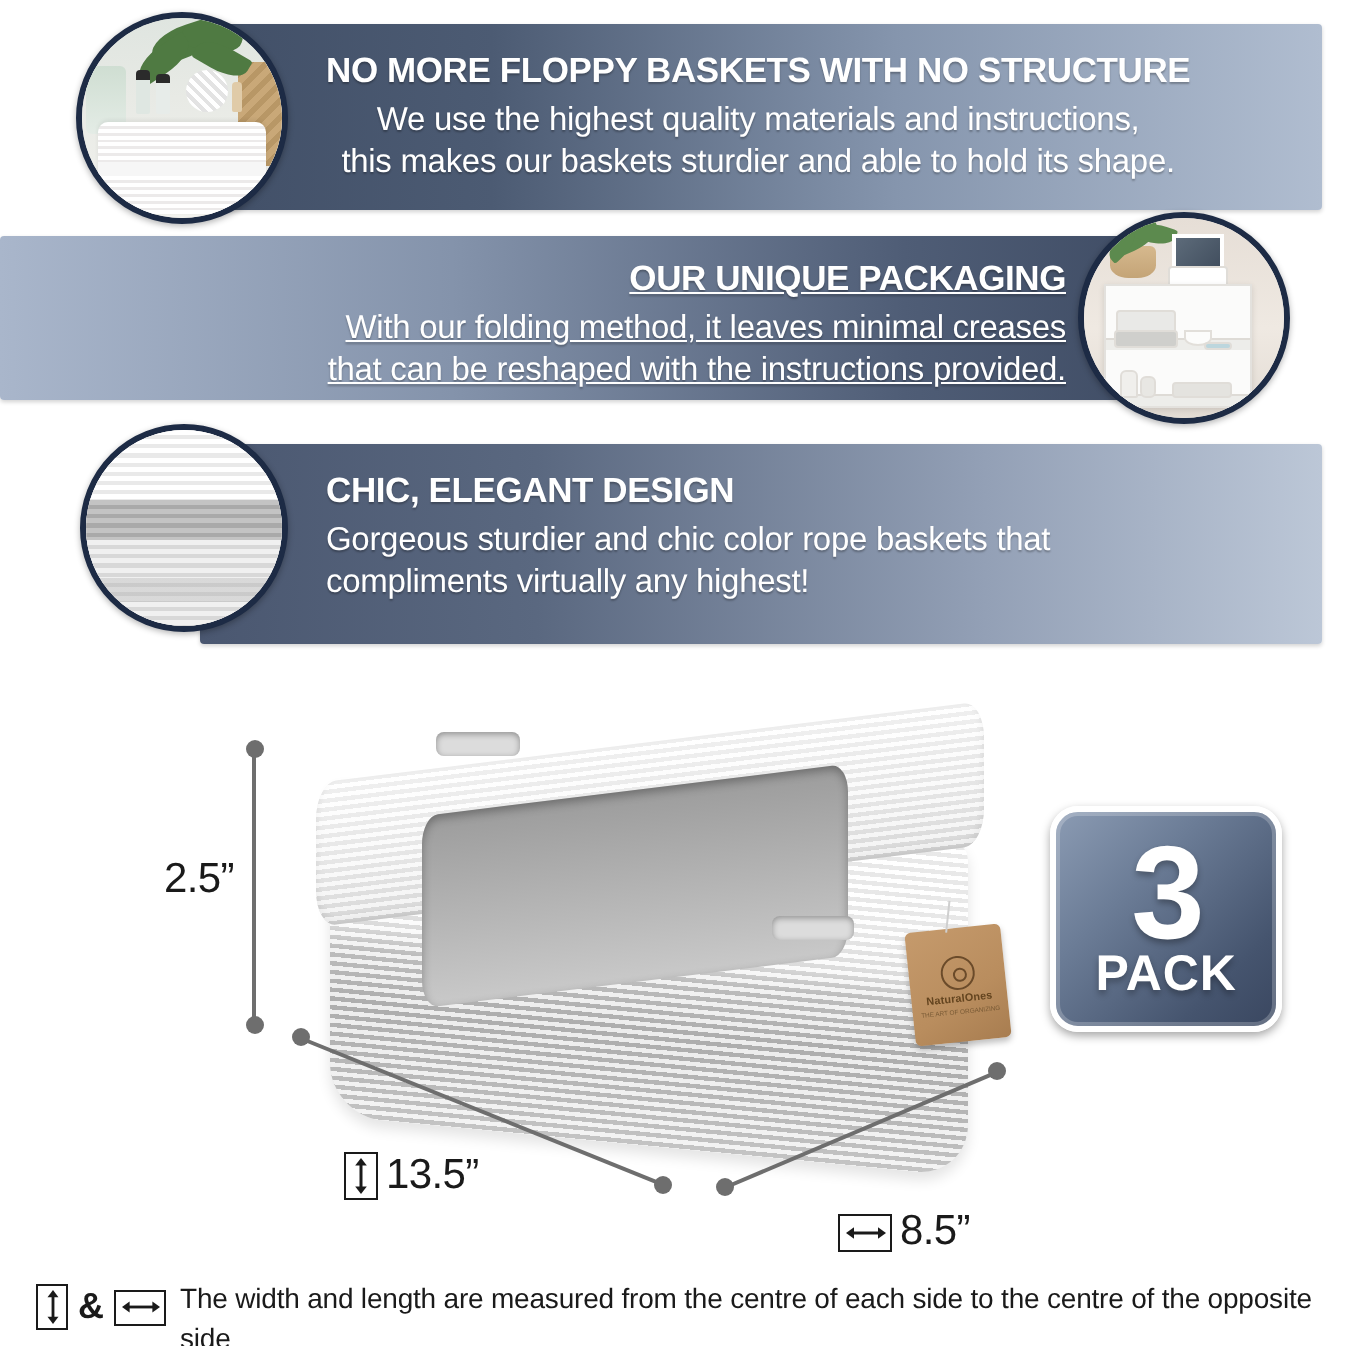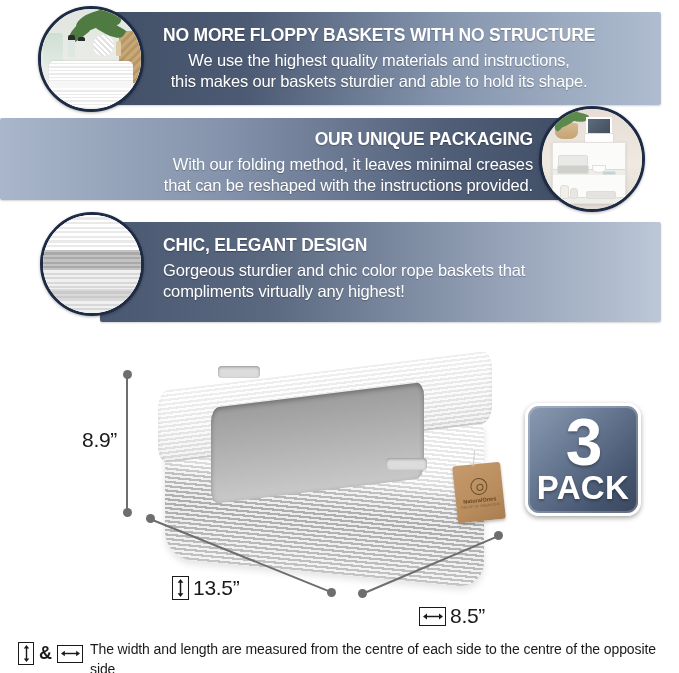--- a/index.html
+++ b/index.html
@@ -190,21 +190,21 @@
     color: #ffffff;
   }
   .pack-number {
     font-size: 66px;
     font-weight: 700;
     line-height: 0.84;
     letter-spacing: -2px;
     text-shadow: 0 2px 3px rgba(0,0,0,0.30);
   }
   .pack-word {
-    font-size: 33px;
+    font-size: 25px;
     font-weight: 700;
     letter-spacing: 0.4px;
     line-height: 1;
     margin-top: 1px;
     text-shadow: 0 2px 3px rgba(0,0,0,0.30);
   }
 
   
   .product-photo { position: absolute; }
   .basket-body {
@@ -406,21 +406,21 @@
       <div class="p2-box" style="left:16%; top:46%; width:30%; height:12%; background:#e9e9e7;"></div>
       <div class="p2-box" style="left:15%; top:56%; width:32%; height:9%; background:#cfcfcc;"></div>
       <div class="p2-bowl"></div>
       <div class="p2-box" style="left:60%; top:62%; width:14%; height:4%; background:#bcd6dd;"></div>
       <div class="p2-box" style="left:18%; top:76%; width:9%; height:14%; background:#f0efec; border-radius:3px 3px 1px 1px;"></div>
       <div class="p2-box" style="left:28%; top:79%; width:8%; height:11%; background:#e8e7e3; border-radius:3px;"></div>
       <div class="p2-box" style="left:44%; top:82%; width:30%; height:8%; background:#e4e3df;"></div>
     </div>
   </div>
 
-  <div class="banner-text" style="right:146px; top:11px; text-align:right;">
+  <div class="banner-text" style="right:146px; top:11px; text-align:right;text-decoration:underline;">
     <div class="banner-title">OUR UNIQUE PACKAGING</div>
     <div class="banner-body">
       <div>With our folding method, it leaves minimal creases</div>
       <div>that can be reshaped with the instructions provided.</div>
     </div>
   </div>
 </div>
 
 <div class="banner" style="left:0; top:222px; width:679px; height:100px;">
   <div class="banner-bar bar-dark-to-light-3" style="left:100px; width:561px;"></div>
@@ -468,21 +468,21 @@
 
 <div class="pack-badge" style="left:525px; top:403px; width:116px; height:113px;">
   <div class="pack-number">3</div>
   <div class="pack-word">PACK</div>
 </div>
 
 <div class="dim-dot" style="left:123px; top:370px;"></div>
 <div class="dim-line" style="left:127px; top:374px; width:138px; height:2px; transform:rotate(90deg);"></div>
 <div class="dim-dot" style="left:123px; top:508px;"></div>
 <div class="dim-label" style="left:82px; top:428px;">
-  <span>8.9”</span>
+  <span>2.5”</span>
 </div>
 
 <div class="dim-line" style="left:150px; top:518px; width:196px; height:2px; transform:rotate(22deg);"></div>
 <div class="dim-dot" style="left:146px; top:514px;"></div>
 <div class="dim-dot" style="left:327px; top:588px;"></div>
 <div class="dim-label" style="left:172px; top:576px;">
   <span class="icon-box icon-v">
     <svg width="9" height="18" viewBox="0 0 9 18" aria-hidden="true">
       <line x1="4.5" y1="2" x2="4.5" y2="16" stroke="#1a1a1a" stroke-width="1.5"></line>
       <polygon points="4.5,0 1.6,3.8 7.4,3.8" fill="#1a1a1a"></polygon>

